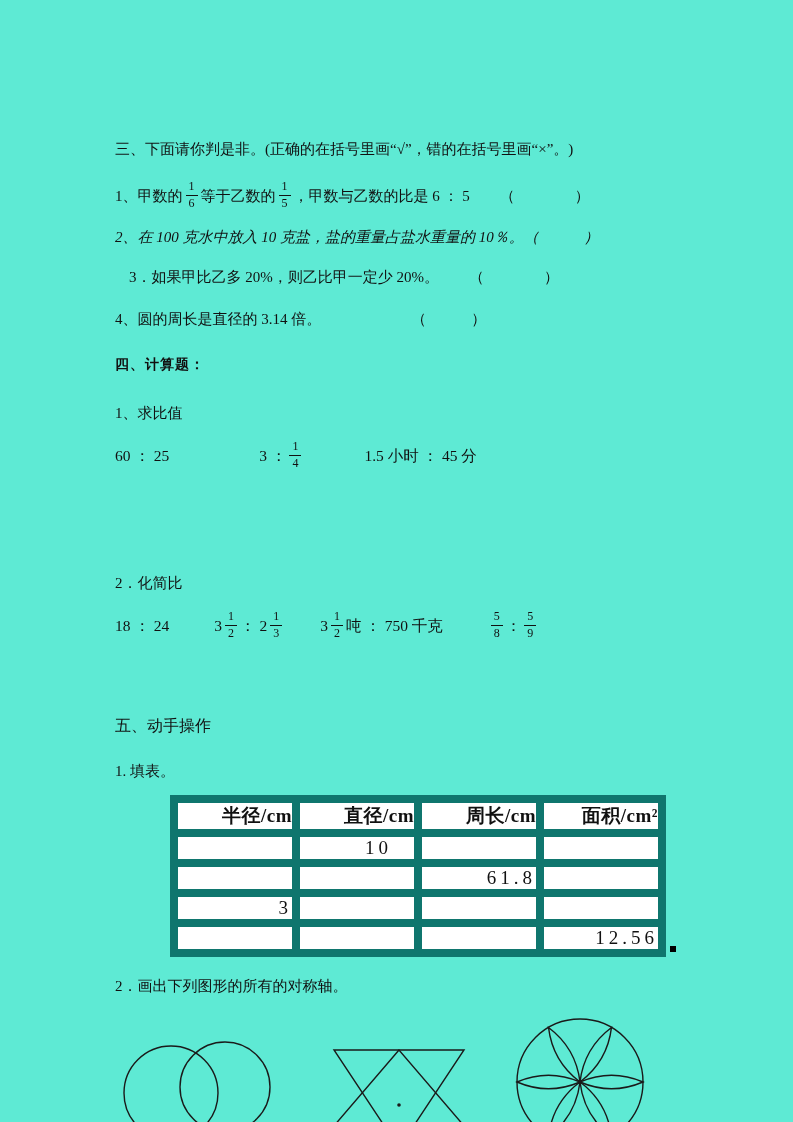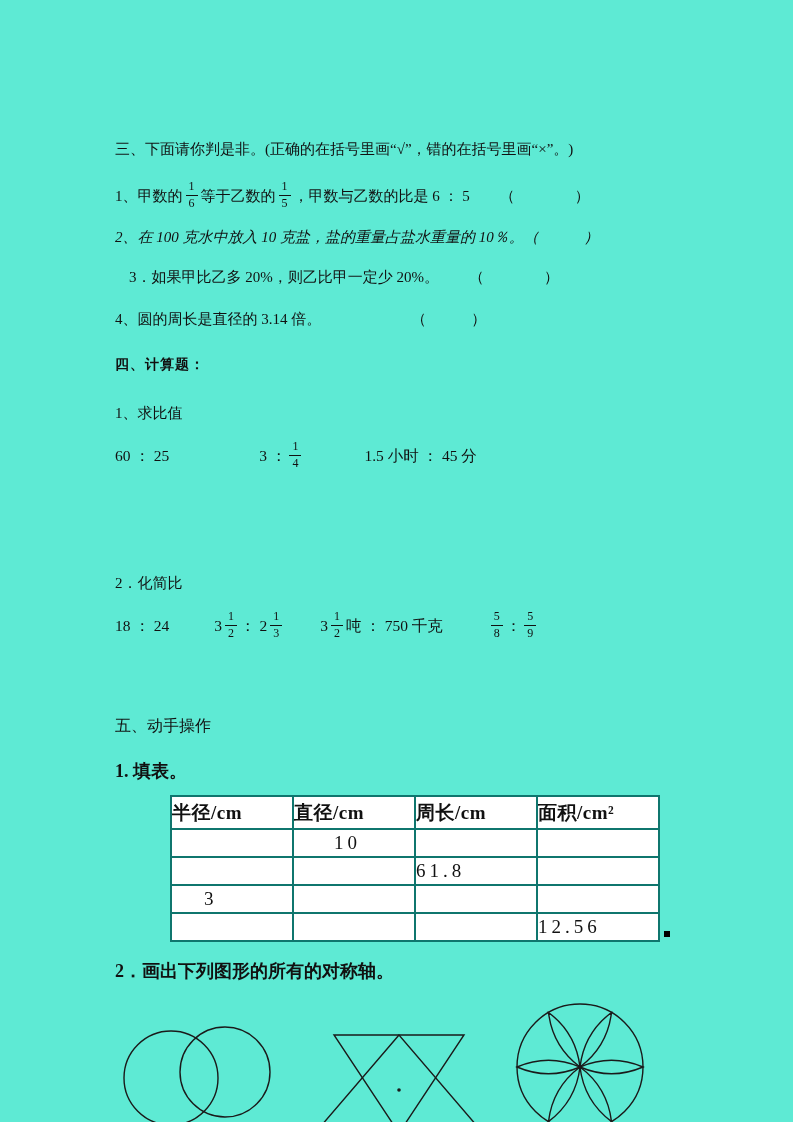--- a/index.html
+++ b/index.html
@@ -24,31 +24,31 @@
   .sec4-title { font-size:14px; font-weight:bold; line-height:26px; margin-bottom:24px; letter-spacing:1px;font-family:Liberation Serif, serif; }
   .sub { font-size:15px; line-height:22px; margin-bottom:10px; }
 
   .calc-row { display:flex; align-items:center; font-size:15.5px; height:44px; }
   .calc-row .ci { display:inline-flex; align-items:center; white-space:nowrap; }
 
   .spacer-a { height:94px; }
   .spacer-b { height:66px; }
 
   .sec5-title { font-size:16px; line-height:24px; margin-bottom:22px; }
-  .sub5 { font-size:18px; line-height:22px; margin-bottom:13px;font-weight:bold; }
+  .sub5 { font-size:15px; line-height:22px; margin-bottom:13px; }
 
   .frac { display:inline-block; text-align:center; vertical-align:middle; font-size:12px; line-height:1.15; margin:0 3px; }
   .frac .fnum { display:block; border-bottom:1px solid #111; padding:0 3px 1px; }
   .frac .fden { display:block; padding-top:1px; }
   .q1 .frac, .calc-row .frac { position:relative; top:-1px; }
 
   .table-wrap { position:relative; width:max-content; margin-left:55px; }
   table.fill { border-collapse:collapse; table-layout:fixed; }
   table.fill th, table.fill td {
-    border:2px solid #0f766e; text-align:left; vertical-align:middle;
+    border:8px solid #0f766e; text-align:right; vertical-align:middle;
     font-size:19px; background:#fff;
   }
   table.fill th { width:122px; height:33px; font-weight:bold; letter-spacing:0.5px; }
   table.fill td { height:28px; letter-spacing:4px; }
   td.cell-left  { text-align:left; padding-left:32px; letter-spacing:0; }
   td.cell-nudge { padding-right:22px;padding-left:40px; }
   .end-dot { position:absolute; right:-10px; bottom:5px; width:6px; height:6px; background:#000; }
 
   .sym-line { margin-top:18px; }
   .figures { display:flex; align-items:flex-end; margin-top:14px; }

